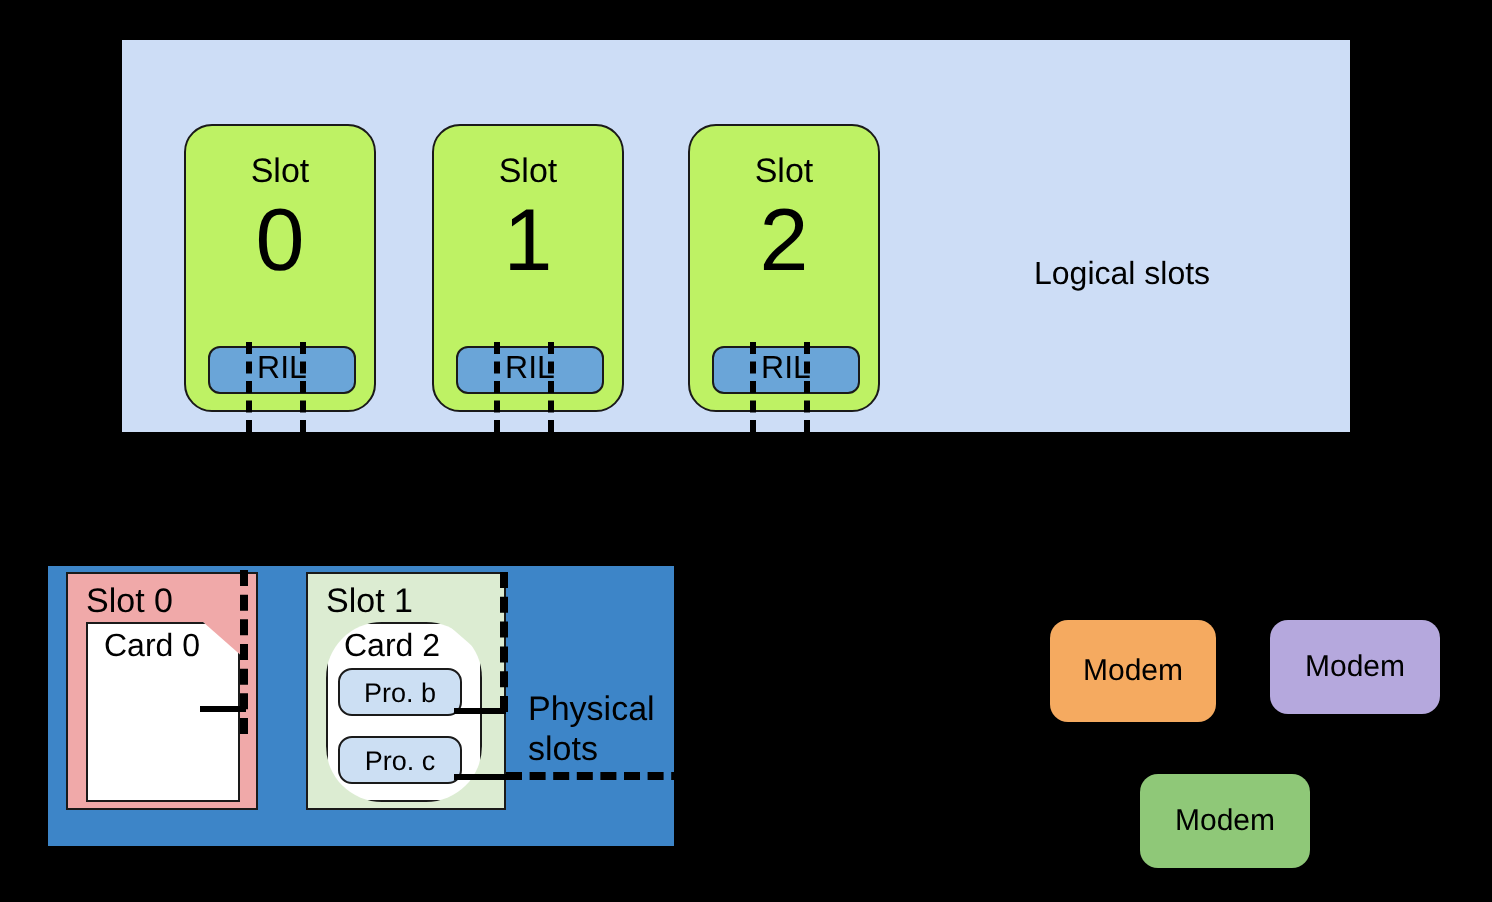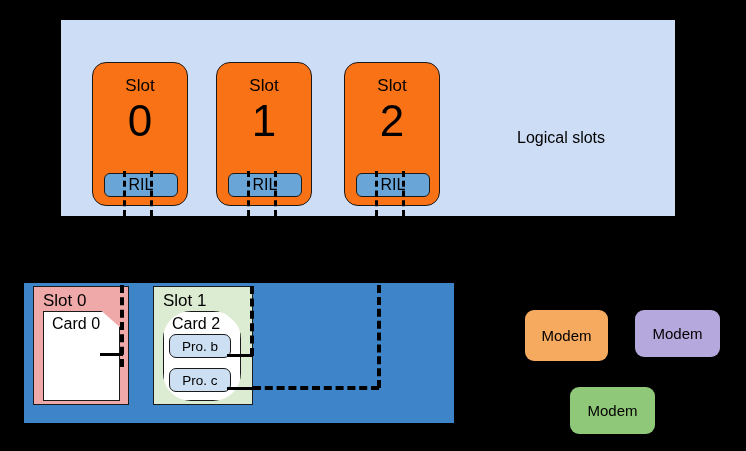--- a/index.html
+++ b/index.html
@@ -4,38 +4,38 @@
 <style>
   html,body{margin:0;padding:0;background:#000;}
   body{width:746px;height:451px;position:relative;overflow:hidden;
        font-family:"Liberation Sans","DejaVu Sans",sans-serif;color:#000;}
   .stage{position:absolute;left:0;top:0;width:746px;height:451px;}
 
   
   .logical-panel{position:absolute;left:61px;top:20px;width:614px;height:196px;
       background:#cdddf6;}
   .slot-card{position:absolute;top:42px;width:96px;height:144px;
-      background:#f97316;border:1.3px solid #1a1a1a;border-radius:14px;
+      background:#bef264;border:1.3px solid #1a1a1a;border-radius:14px;
       box-sizing:border-box;}
   .slot-card .slot-word{position:absolute;left:0;right:0;top:13px;text-align:center;
       font-size:17px;line-height:19px;}
   .slot-card .slot-num{position:absolute;left:0;right:0;top:32px;text-align:center;
       font-size:44px;line-height:52px;font-weight:400;}
   .ril{position:absolute;left:11px;bottom:8px;width:74px;height:24px;
       background:#6aa5d8;border:1.3px solid #1a1a1a;border-radius:6px;
       box-sizing:border-box;display:flex;align-items:center;justify-content:center;
       font-size:16px;}
   .logical-label{position:absolute;left:456px;top:108px;font-size:16px;line-height:19px;}
 
   
   .descend{position:absolute;width:0;border-left:3.4px dashed #000;height:45px;}
 
   
-  .physical-panel{position:absolute;left:24px;top:283px;width:418px;height:140px;
-      background:#3d85c8;padding-left:12px;}
+  .physical-panel{position:absolute;left:24px;top:283px;width:313px;height:140px;
+      background:#3d85c8;}
   .pslot{position:absolute;border:1.4px solid #1a1a1a;box-sizing:border-box;}
   .pslot .ptitle{position:absolute;left:9px;top:4px;font-size:17px;line-height:20px;}
 
   .simcard{position:absolute;background:#ffffff;border:1.4px solid #1a1a1a;
       box-sizing:border-box;}
   .simcard.clip{ -webkit-clip-path:polygon(0 0,76% 0,100% 18%,100% 100%,0 100%);
       clip-path:polygon(0 0,76% 0,100% 18%,100% 100%,0 100%); border:none;
       background:
         linear-gradient(#1a1a1a,#1a1a1a) 0 0/100% 1.4px no-repeat,
         linear-gradient(#1a1a1a,#1a1a1a) 0 100%/100% 1.4px no-repeat,
@@ -102,20 +102,21 @@
 
     <div class="pslot" style="left:129px;top:3px;width:100px;height:119px;background:#dcecd2;">
       <div class="ptitle">Slot 1</div>
       <div class="simcard clip" style="left:9px;top:24px;width:78px;height:90px;border-radius:28px;">
         <div class="cardtitle">Card 2</div>
         <div class="pro" style="left:6px;top:57px;width:62px;">Pro. c</div>
         <div class="pro" style="left:6px;top:23px;width:62px;">Pro. b</div>
       </div>
     </div>
 
+    <div class="physical-label" style="left:240px;top:62px;">Physical slots</div>
   </div>
 
   <div class="vdash" style="left:120px;top:285px;height:82px;"></div>
   <div class="vdash" style="left:250px;top:286px;height:70px;"></div>
   <div class="vdash" style="left:377px;top:285px;height:103px;"></div>
   <div class="hdash" style="left:253px;top:386px;width:126px;"></div>
 
   <div class="connector" style="left:100px;top:353px;width:23px;"></div>
   <div class="connector" style="left:227px;top:354px;width:26px;"></div>
   <div class="connector" style="left:227px;top:387px;width:30px;"></div>

